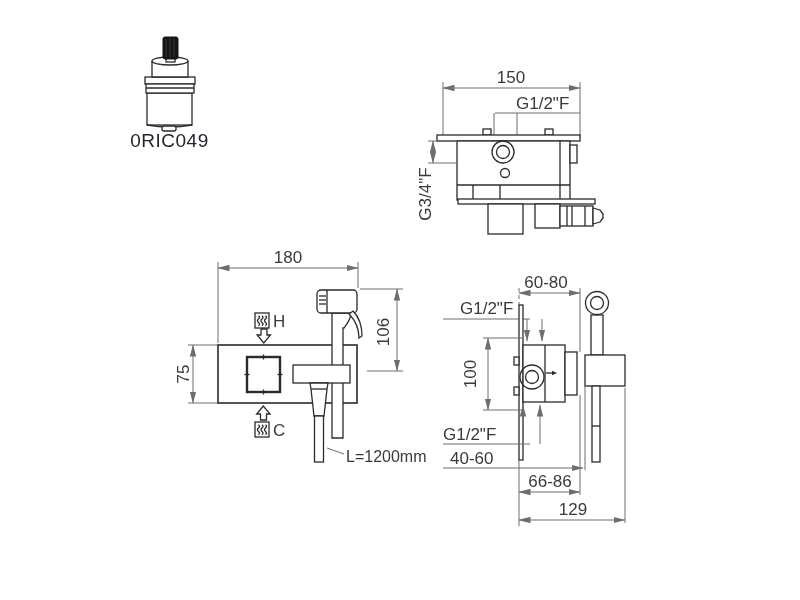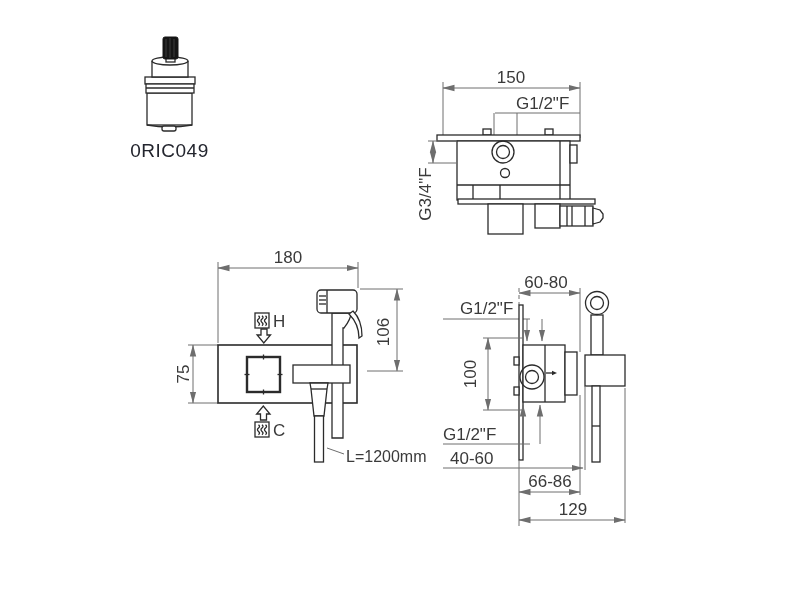--- a/index.html
+++ b/index.html
@@ -43,21 +43,21 @@
 
       <rect class="obj" x="44" y="30" width="9" height="4"></rect>
       <g>
         <rect class="blk" x="41" y="9" width="15" height="22" rx="2"></rect>
         <line x1="44" y1="11" x2="44" y2="29" stroke="#3c3c3c" stroke-width="1"></line>
         <line x1="48" y1="10" x2="48" y2="30" stroke="#3c3c3c" stroke-width="1"></line>
         <line x1="52" y1="11" x2="52" y2="29" stroke="#3c3c3c" stroke-width="1"></line>
       </g>
     </g>
   </svg>
-  <div class="abs cart-label" style="left:122px;top:140px">0RIC049</div>
+  <div class="abs cart-label" style="left:122px;top:130px">0RIC049</div>
 
   <svg class="abs" style="left:410px;top:56px" width="205" height="185" viewBox="0 0 205 185">
     <defs>
       <marker id="arT" viewBox="0 0 12 8" refX="11.5" refY="4" markerWidth="12" markerHeight="8" orient="auto-start-reverse" markerUnits="userSpaceOnUse">
         <path d="M0,0.8 L12,4 L0,7.2 Z" fill="#6e6e6e"></path>
       </marker>
     </defs>
 
     <g>
       <line class="dim" x1="33" y1="26" x2="33" y2="82"></line>

